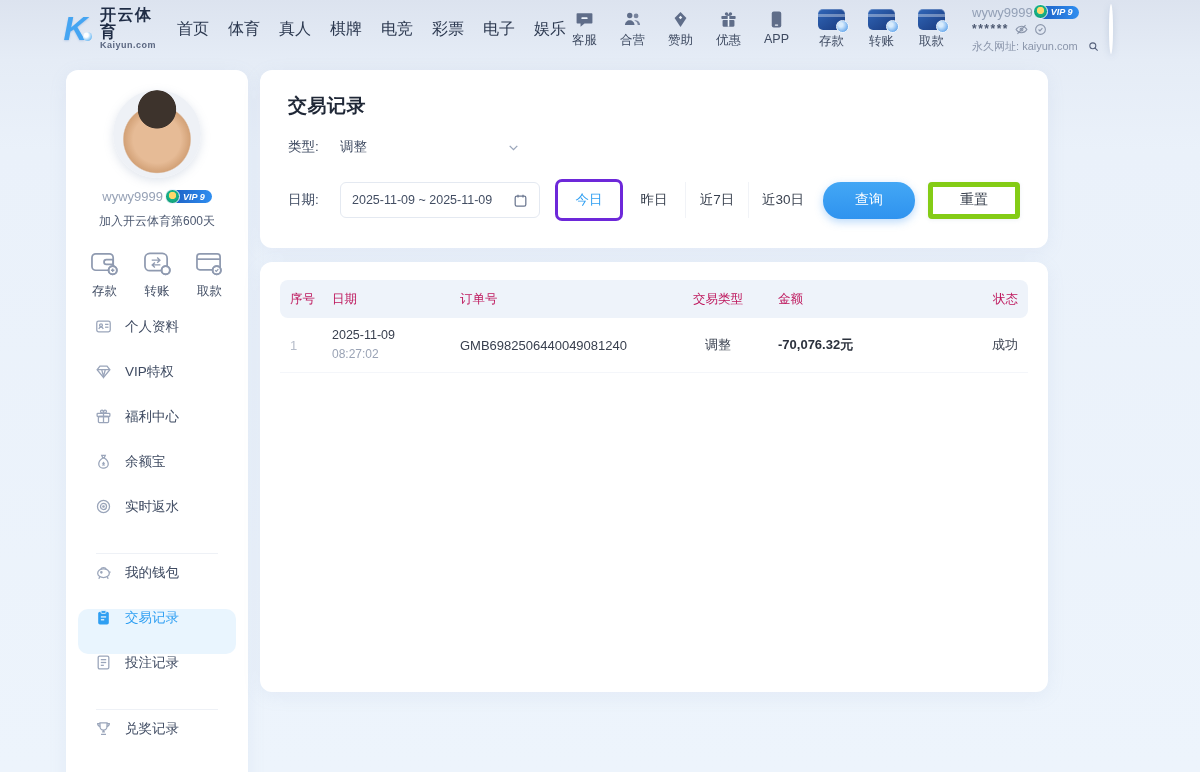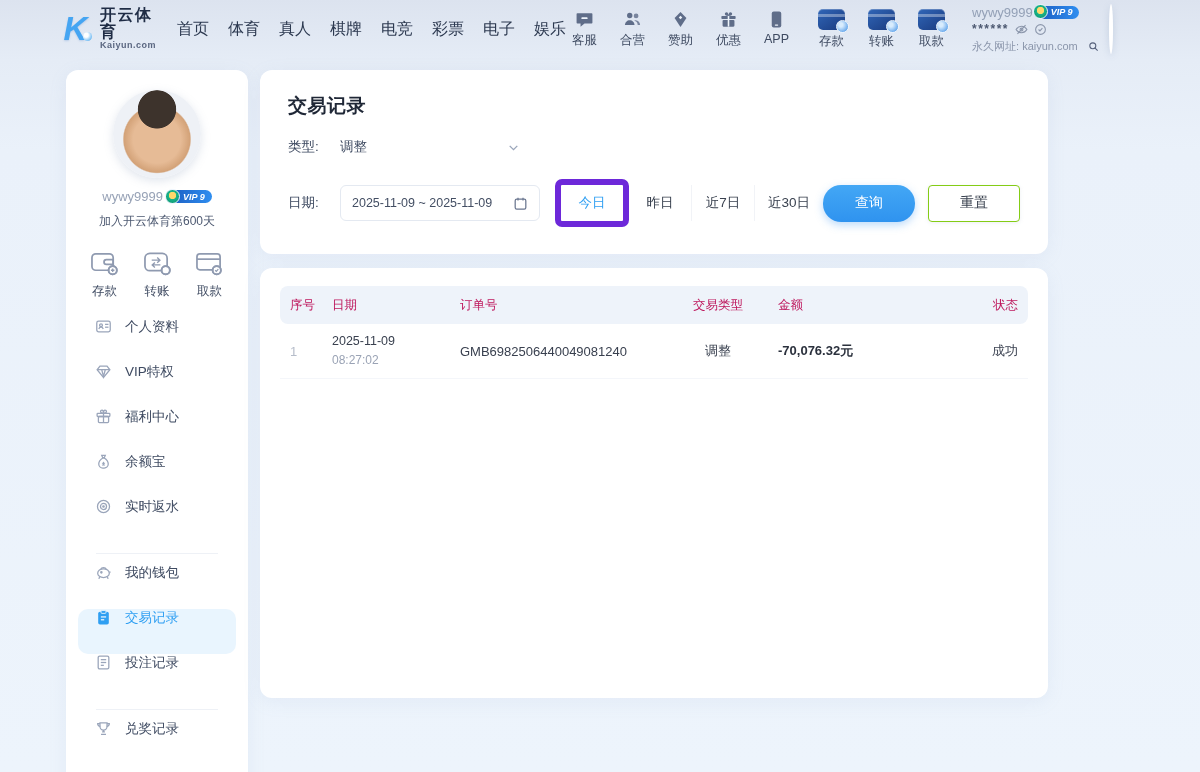--- a/index.html
+++ b/index.html
@@ -88,26 +88,26 @@
   .type-select{width:180px;display:flex;justify-content:space-between;align-items:center;
     font-size:13.5px;color:#3e4a61;cursor:pointer}
   .chev{width:13px;height:13px;color:#9aa5ba}
   .date-input{width:176px;height:34px;border:1px solid #e4e9f1;border-radius:6px;background:#fff;
     display:flex;align-items:center;justify-content:space-between;padding:0 11px;font-size:12.5px;color:#434e63;cursor:pointer}
   .cal{width:15px;height:15px;color:#6b7790}
   .range-group{display:flex;margin-left:15px;background:#fff;border-radius:7px;align-items:center}
   .range-btn{min-width:36px;height:36px;display:flex;align-items:center;justify-content:center;
     font-size:13.5px;color:#39414f;padding:0 13px;background:#fff;cursor:pointer;border-right:1px solid #f1f3f7}
   .range-btn:last-child{border-right:none}
-  .range-btn.active{border:6px solid #6d28d9;border-radius:7px;color:#2f9ff2;font-weight:500}
+  .range-btn.active{border:3px solid #6d28d9;border-radius:7px;color:#2f9ff2;font-weight:500}
   .action-btns{margin-left:auto;display:flex;gap:13px}
   .btn-primary{width:92px;height:37px;border:none;border-radius:18px;cursor:pointer;
     background:linear-gradient(180deg,#43a7f5,#2f93ef);color:#fff;font-size:14px;font-weight:500;
     display:flex;align-items:center;justify-content:center;box-shadow:0 3px 8px rgba(60,150,240,.35)}
-  .btn-plain{width:92px;height:37px;border:1px solid #84cc16;border-radius:4px;cursor:pointer;background:#fff;
+  .btn-plain{width:92px;height:37px;border:5px solid #84cc16;border-radius:4px;cursor:pointer;background:#fff;
     color:#39414f;font-size:14px;display:flex;align-items:center;justify-content:center;
     box-shadow:0 1px 4px rgba(160,175,200,.18)}
   
   .table-card{padding:18px 20px;height:430px;box-sizing:border-box}
   .thead{display:flex;align-items:center;height:38px;background:#eef3fa;border-radius:8px;
     font-size:12.5px;color:#be185d;padding:0 10px}
   .trow{display:flex;align-items:center;min-height:54px;padding:0 10px;font-size:13px;color:#39404f;
     border-bottom:1px solid #f4f6fa}
   .col-idx{width:42px}
   .col-date{width:128px}

